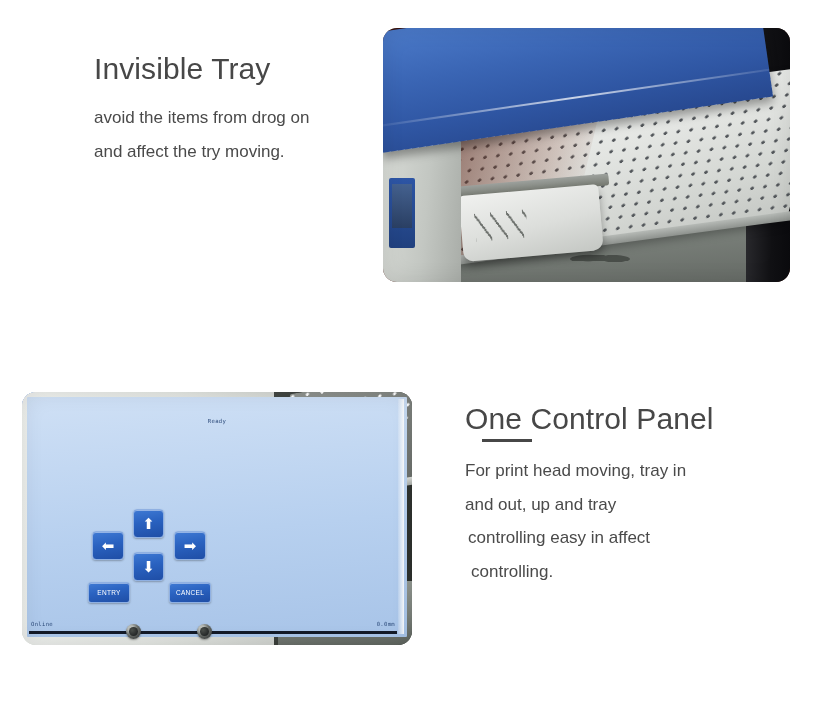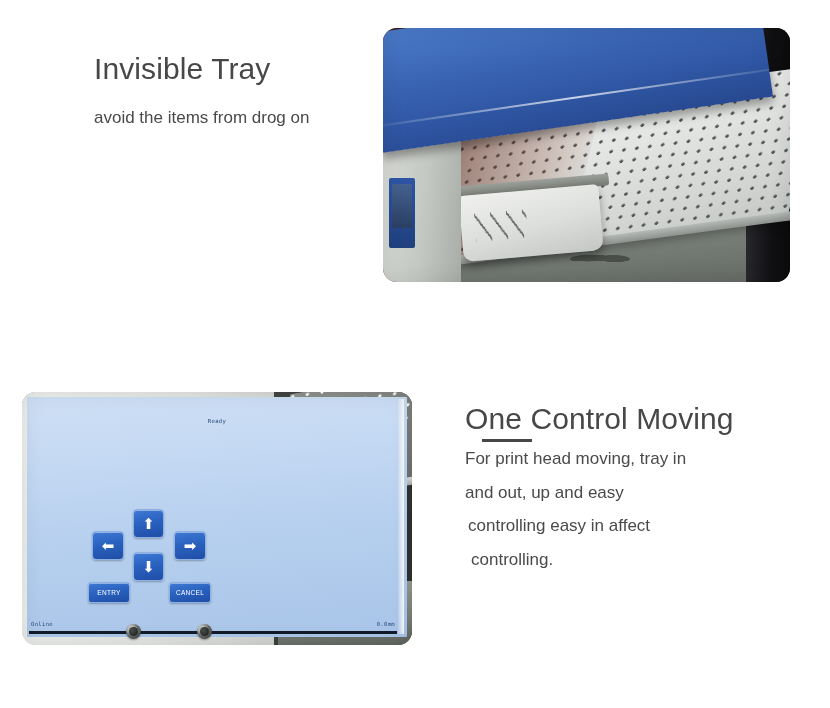--- a/index.html
+++ b/index.html
@@ -44,21 +44,21 @@
     font-weight: 400;
     color: #4a4a4a;
     line-height: 1.95;
     white-space: nowrap;
   }
 
   #feature-1-text { left: 46px; top: 48px; margin-left: 48px; }
   #feature-1-body { margin-top: 12px; }
 
   #feature-2-text { left: 465px; top: 398px; }
-  #feature-2-body { }
+  #feature-2-body { margin-top: 12px; }
   #feature-2-body .body-line { line-height: 1.97; }
   #feature-2-body .body-line.indent-1 { padding-left: 3px; }
   #feature-2-body .body-line.indent-2 { padding-left: 6px; }
 
   
   .photo {
     position: absolute;
     border-radius: 14px;
     overflow: hidden;
     background: #cfd3ce;
@@ -320,20 +320,21 @@
 <body>
 
 <div class="page">
 
   <div class="text-block" id="feature-1-text">
     <div class="heading-line">
       <span>Invisible Tray</span>
     </div>
     <div id="feature-1-body">
       <div class="body-line">avoid the items from drog on</div>
+      <div class="body-line">and affect the try moving.</div>
     </div>
   </div>
 
   <div class="photo" id="photo-tray">
     <div class="ph-layer tray-bg"></div>
     <div class="ph-layer tray-darkright"></div>
     <div class="ph-layer tray-rightcab"></div>
     <div class="ph-layer tray-body-lower"></div>
     <div class="ph-layer plate plate-main"></div>
     <div class="ph-layer plate-shade"></div>
@@ -398,26 +399,26 @@
     </div>
 
     <div class="cp-bolt cp-bolt-1"></div>
     <div class="cp-bolt cp-bolt-2"></div>
 
     <div class="photo-vignette"></div>
   </div>
 
   <div class="text-block" id="feature-2-text">
     <div class="heading-line">
-      <span>One Control Moving</span>
+      <span>One Control Panel</span>
     </div>
     <div class="heading-line">
       <span class="em-rule"></span>
     </div>
     <div id="feature-2-body">
       <div class="body-line">For print head moving, tray in</div>
-      <div class="body-line">and out, up and easy</div>
+      <div class="body-line">and out, up and tray</div>
       <div class="body-line indent-1">controlling easy in affect</div>
       <div class="body-line indent-2">controlling.</div>
     </div>
   </div>
 
 </div>
 
 </body></html>

